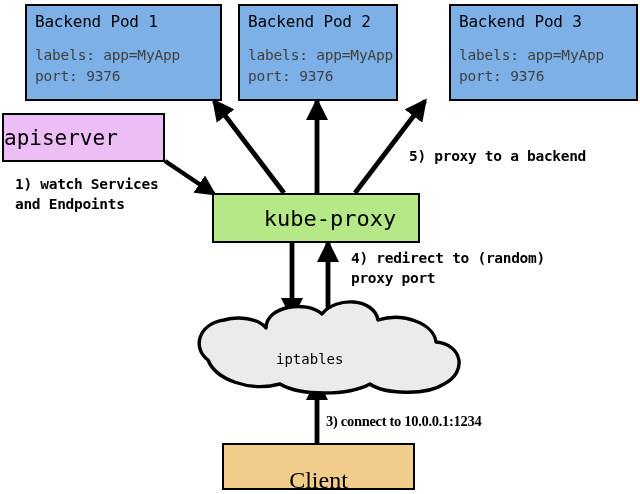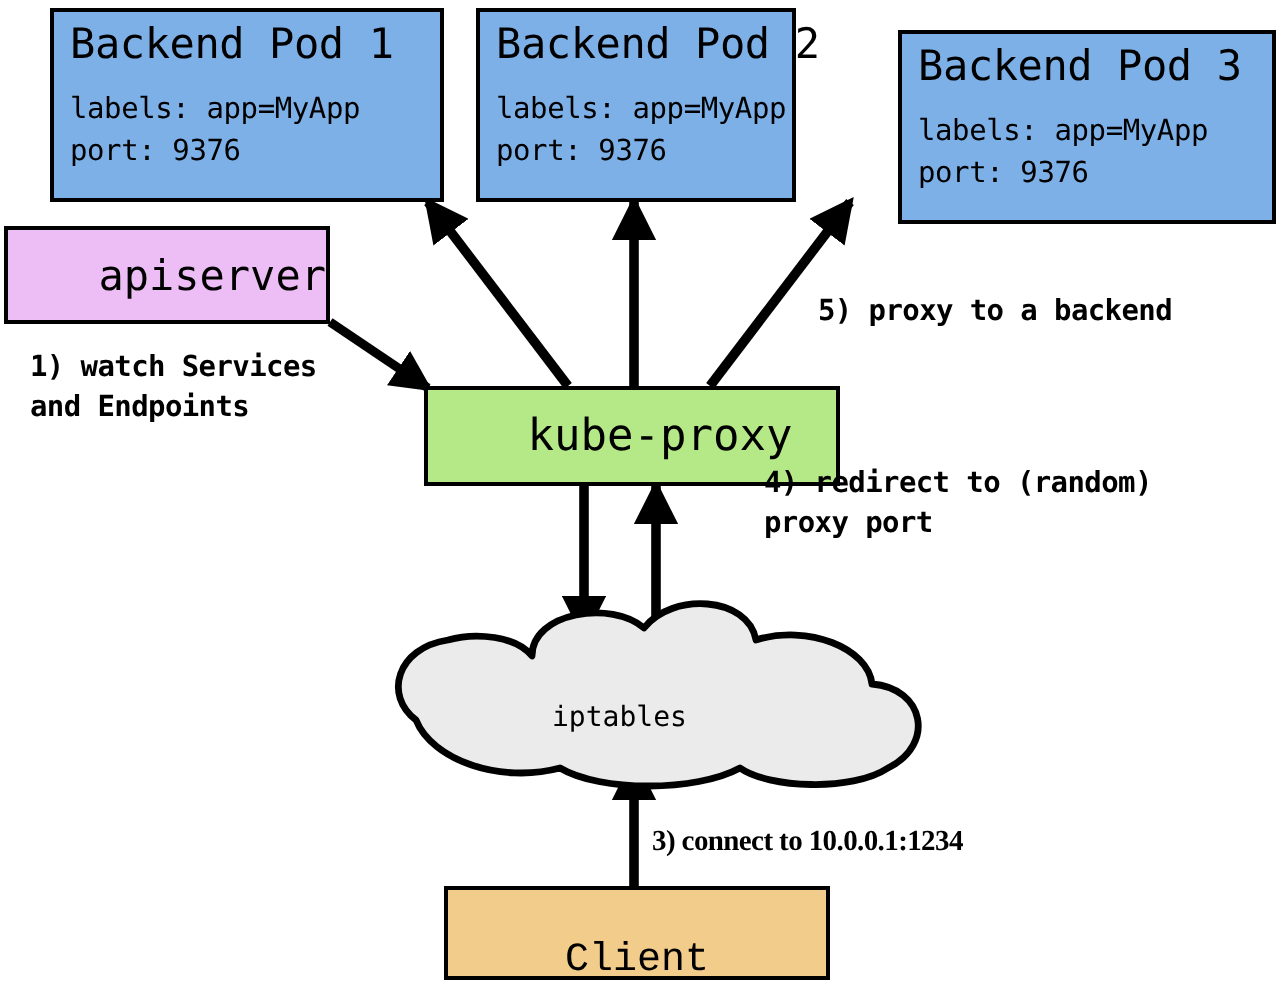--- a/index.html
+++ b/index.html
@@ -22,39 +22,39 @@
     box-sizing: border-box;
     border: 2px solid #000000;
     z-index: 3;
   }
   .pod {
     background: #7EB0E8;
     padding: 2px 8px 0 8px;
   }
   .pod-title {
     font-family: "DejaVu Sans Mono", monospace;
-    font-size: 21px;
+    font-size: 16px;
     line-height: 28px;
     color: #000000;
     white-space: nowrap;
     letter-spacing: -0.2px;
   }
   .pod-line {
     font-family: "DejaVu Sans Mono", monospace;
     font-size: 14.5px;
     line-height: 21px;
-    color: #000000;
+    color: #404040;
     white-space: nowrap;
     letter-spacing: -0.2px;
   }
   .apiserver {
     background: #EDBEF5;
     display: flex;
     align-items: center;
-    justify-content: flex-end;
+    justify-content: flex-start;
   }
   .apiserver-label {
     font-family: "DejaVu Sans Mono", monospace;
     font-size: 21px;
     color: #000000;
     white-space: nowrap;
   }
   .kubeproxy {
     background: #B5E887;
     display: flex;
@@ -67,22 +67,22 @@
     color: #000000;
     white-space: nowrap;
   }
   .client {
     background: #F2CC8A;
     display: flex;
     align-items: center;
     justify-content: center;
   }
   .client-label {
-    font-family: Liberation Mono, monospace;
-    font-size: 20px;
+    font-family: Liberation Serif, serif;
+    font-size: 24px;
     color: #000000;
     white-space: nowrap;
     margin-top: 28px;
   }
   .cloud-wrap {
     position: absolute;
     z-index: 2;
   }
   .cloud-label {
     position: absolute;
@@ -160,21 +160,21 @@
     <div class="pod-line" style="margin-top:9px;">labels: app=MyApp</div>
     <div class="pod-line">port: 9376</div>
   </div>
 
   <div class="node pod" style="left:238px; top:4px; width:160px; height:97px;">
     <div class="pod-title">Backend Pod 2</div>
     <div class="pod-line" style="margin-top:9px;">labels: app=MyApp</div>
     <div class="pod-line">port: 9376</div>
   </div>
 
-  <div class="node pod" style="left:449px; top:4px; width:189px; height:97px;margin-top:11px;">
+  <div class="node pod" style="left:449px; top:4px; width:189px; height:97px;">
     <div class="pod-title">Backend Pod 3</div>
     <div class="pod-line" style="margin-top:9px;">labels: app=MyApp</div>
     <div class="pod-line">port: 9376</div>
   </div>
 
   <div class="node apiserver" style="left:2px; top:113px; width:163px; height:49px;">
     <span class="apiserver-label">apiserver</span>
   </div>
 
   <div class="node kubeproxy" style="left:212px; top:193px; width:208px; height:50px;padding-left:28px;">
@@ -188,21 +188,21 @@
   <div class="step-label" style="left:15px; top:174px;">
     <div>1) watch Services</div>
     <div>and Endpoints</div>
   </div>
 
 
   <div class="step-label" style="left:326px; top:411px;font-family:Liberation Serif, serif;">
     <div>3) connect to 10.0.0.1:1234</div>
   </div>
 
-  <div class="step-label" style="left:351px; top:232px;margin-left:31px;">
+  <div class="step-label" style="left:351px; top:248px;">
     <div>4) redirect to (random)</div>
     <div>proxy port</div>
   </div>
 
   <div class="step-label" style="left:409px; top:146px;">
     <div>5) proxy to a backend</div>
   </div>
 
 </div>
 

